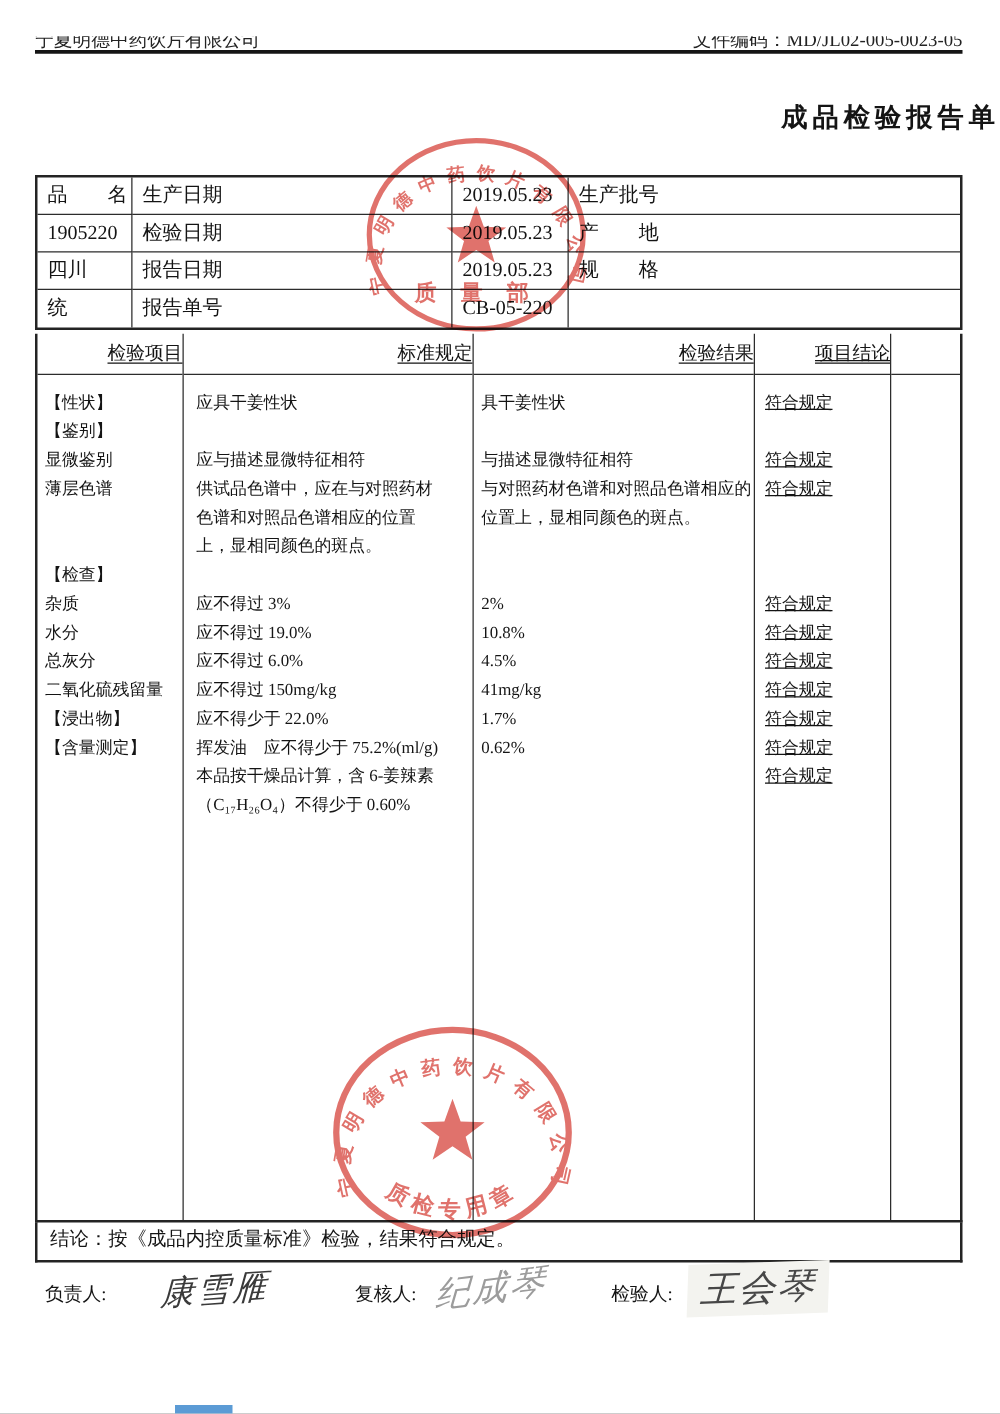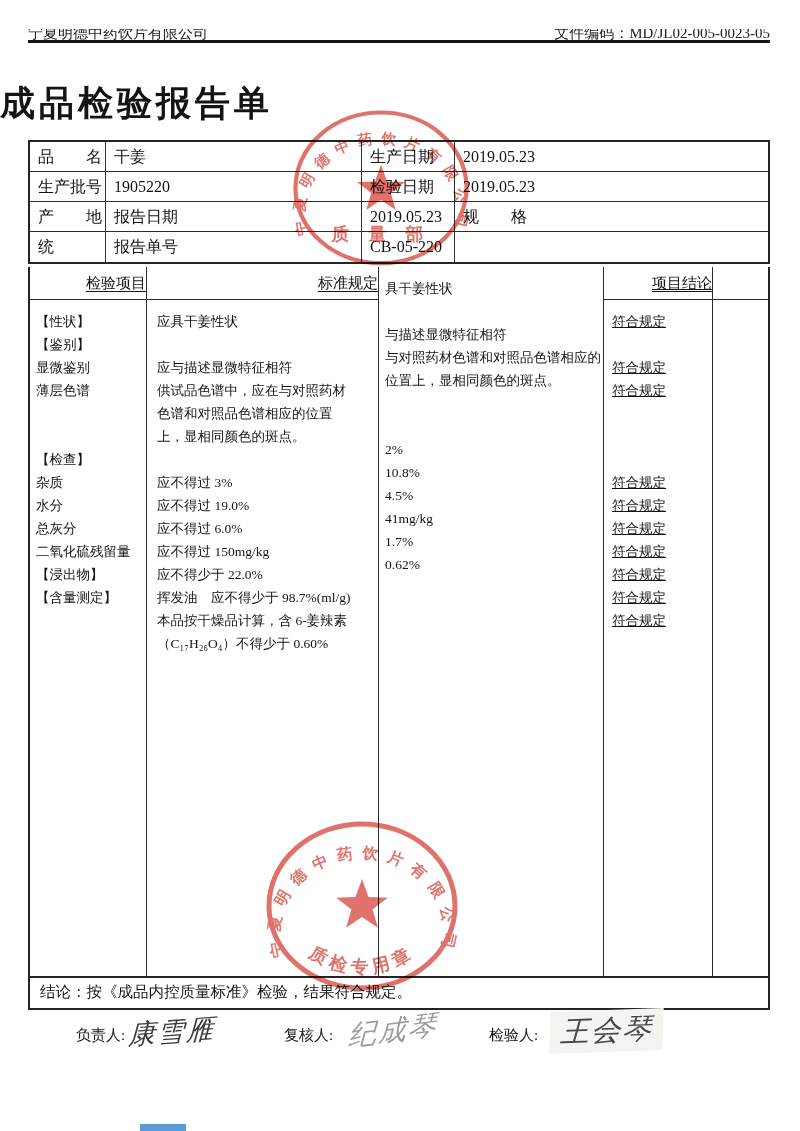--- a/index.html
+++ b/index.html
@@ -7,22 +7,22 @@
     position:relative;width:800px;height:1131px;margin:0 auto;
     background:#ffffff;overflow:hidden;
     font-family:"Liberation Serif","DejaVu Serif",serif;color:#141414;
   }
   
   .doc-header{position:absolute;left:28px;right:30px;top:29px;height:11px;overflow:hidden;}
   .doc-header .inner{position:absolute;left:0;right:0;bottom:-1px;display:flex;justify-content:space-between;
     font-size:15px;line-height:15px;color:#222;white-space:nowrap;}
   .header-rule{position:absolute;left:28px;right:30px;top:40px;height:3px;background:#151515;}
   
-  .report-title{position:absolute;left:0;right:0;top:80px;text-align:left;
-    font-size:35px;font-weight:bold;letter-spacing:4px;}
+  .report-title{position:absolute;left:0;right:0;top:80px;text-align:right;
+    font-size:21px;font-weight:bold;letter-spacing:4px;}
   
   .info-table{position:absolute;left:28px;top:140px;width:742px;box-sizing:border-box;
     border:2px solid #242424;display:grid;grid-template-columns:76px 256px 93px 1fr;grid-auto-rows:30px;
     font-size:16px;background:transparent;}
   .ic{border-right:1px solid #2c2c2c;border-bottom:1px solid #2c2c2c;
     padding-left:8px;line-height:30px;white-space:nowrap;overflow:hidden;}
   .ic:nth-child(4n){border-right:none;}
   .ic:nth-child(n+13){border-bottom:none;}
   
   .main-table{position:absolute;left:28px;top:267px;width:742px;height:711px;box-sizing:border-box;
@@ -64,30 +64,30 @@
       <span>宁夏明德中药饮片有限公司</span>
       <span>文件编码：MD/JL02-005-0023-05</span>
     </div>
   </div>
   <div class="header-rule"></div>
 
   <div class="report-title">成品检验报告单</div>
 
   <div class="info-table">
     <div class="ic">品　　名</div>
-    <div class="ic">干姜</div>
     <div class="ic">生产日期</div>
     <div class="ic">2019.05.23</div>
 
     <div class="ic">生产批号</div>
     <div class="ic">1905220</div>
     <div class="ic">检验日期</div>
     <div class="ic">2019.05.23</div>
 
     <div class="ic">产　　地</div>
+    <div class="ic">四川</div>
     <div class="ic">报告日期</div>
     <div class="ic">2019.05.23</div>
 
     <div class="ic">规　　格</div>
     <div class="ic">统</div>
     <div class="ic">报告单号</div>
     <div class="ic">CB-05-220</div>
   </div>
 
   <div class="main-table">
@@ -119,26 +119,27 @@
         <div class="tl">应与描述显微特征相符</div>
         <div class="tl">供试品色谱中，应在与对照药材</div>
         <div class="tl">色谱和对照品色谱相应的位置</div>
         <div class="tl">上，显相同颜色的斑点。</div>
         <div class="tl"></div>
         <div class="tl">应不得过 3%</div>
         <div class="tl">应不得过 19.0%</div>
         <div class="tl">应不得过 6.0%</div>
         <div class="tl">应不得过 150mg/kg</div>
         <div class="tl">应不得少于 22.0%</div>
-        <div class="tl">挥发油　应不得少于 98.7%(ml/g)</div>
+        <div class="tl">挥发油　应不得少于 75.2%(ml/g)</div>
         <div class="tl">本品按干燥品计算，含 6-姜辣素</div>
         <div class="tl">（C₁₇H₂₆O₄）不得少于 0.60%</div>
       </div>
     </div>
     <div class="col col-b c3">
+      <div class="th"><span>检验结果</span></div>
       <div class="tb">
         <div class="tl">具干姜性状</div>
         <div class="tl"></div>
         <div class="tl">与描述显微特征相符</div>
         <div class="tl">与对照药材色谱和对照品色谱相应的</div>
         <div class="tl">位置上，显相同颜色的斑点。</div>
         <div class="tl"></div>
         <div class="tl"></div>
         <div class="tl">2%</div>
         <div class="tl">10.8%</div>
@@ -170,21 +171,21 @@
       </div>
     </div>
     <div class="col c5">
       <div class="th"></div>
     </div>
   </div>
 
   <div class="conclusion">结论：按《成品内控质量标准》检验，结果符合规定。</div>
 
   <div class="sig-row">
-    <span class="sig-label" style="left:36px;margin-left:40px;">负责人:</span>
+    <span class="sig-label" style="left:36px;">负责人:</span>
     <span class="sig-name sig1">康雪雁</span>
     <span class="sig-label" style="left:284px;text-align:right;">复核人:</span>
     <span class="sig-name sig2">纪成琴</span>
     <span class="sig-label" style="left:489px;">检验人:</span>
     <span class="sig-name sig3">王会琴</span>
   </div>
 
   <svg class="stamp stamp-top" viewBox="0 0 200 176">
     <ellipse cx="100" cy="90" rx="92" ry="81" fill="none" stroke-width="4.5" stroke="#d9534b"></ellipse>
     <path id="arcTop" d="M 20 130 A 82 72 0 1 1 180 130" fill="none"></path>

